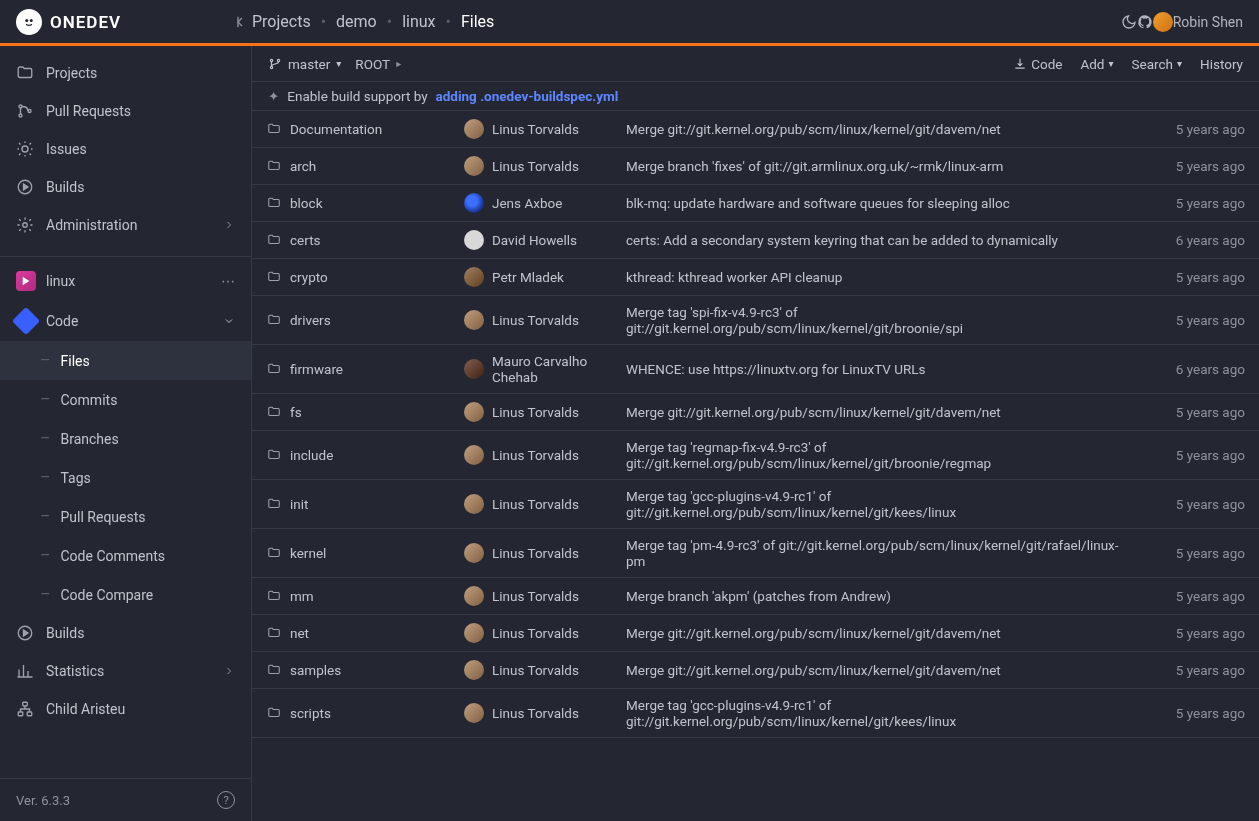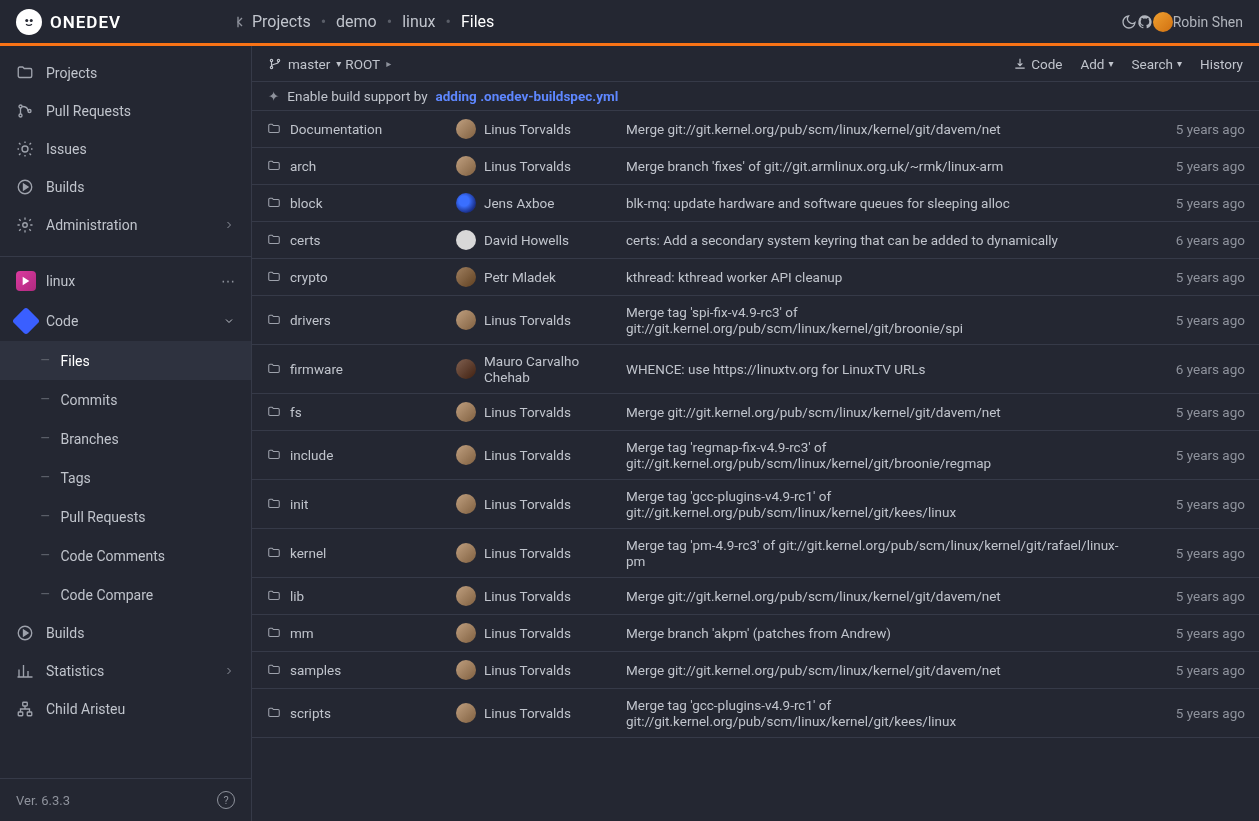--- a/index.html
+++ b/index.html
@@ -68,21 +68,21 @@
 .sidebar-footer {
   margin-top: auto; padding: 12px 16px;
   display: flex; align-items: center; justify-content: space-between;
   color: #8e929c; font-size: 13px; border-top: 1px solid #363a48;
 }
 .help { width:18px;height:18px;border-radius:50%;border:1.5px solid #8e929c;display:flex;align-items:center;justify-content:center;font-size:11px; }
 
 
 .main { flex:1; display:flex; flex-direction:column; min-width:0; overflow:hidden; }
 .toolbar {
-  height: 36px; display:flex; align-items:center; gap:4px;
+  height: 36px; display:flex; align-items:center; gap:14px;
   padding: 0 16px; border-bottom: 1px solid #363a48; flex-shrink:0;
   font-size: 13.5px;
 }
 .branch-sel { display:flex;align-items:center;gap:6px;color:#c0c4cc;cursor:pointer; }
 .branch-sel .chev { font-size:10px; }
 .root-crumb { color:#c0c4cc; display:flex;align-items:center;gap:6px; }
 .toolbar-right { margin-left:auto; display:flex; align-items:center; gap:18px; }
 .tb-link { color:#c0c4cc; cursor:pointer; display:flex;align-items:center;gap:4px; }
 
 .info-bar {
@@ -95,21 +95,21 @@
 
 .file-scroll { flex:1; overflow-y:auto; }
 .file-table { width:100%; border-collapse:collapse; }
 .file-table tr { border-bottom: 1px solid #363a48; }
 .file-table td { padding: 8px 14px; vertical-align: middle; font-size:13.5px; }
 .col-name { width: 190px; }
 .col-author { width: 170px; }
 .col-time { width: 110px; text-align:right; color:#8e929c; }
 .folder-cell { display:flex; align-items:center; gap:8px; color:#c0c4cc; }
 .folder-icon { color:#9ea2ac; width:16px; height:14px; }
-.author-cell { display:flex; align-items:center; gap:8px; color:#c0c4cc; }
+.author-cell { display:flex; align-items:center; gap:8px; color:#c0c4cc;margin-left:8px; }
 .avatar { width:20px;height:20px;border-radius:50%;background:#556;flex-shrink:0; }
 .avatar.lt { background: linear-gradient(135deg,#c0a080,#806040); }
 .avatar.ja { background: radial-gradient(circle at 40% 40%, #3a6fff 30%, #1a2f88 70%); }
 .avatar.dh { background: #d8d8d8; }
 .avatar.pm { background: linear-gradient(135deg,#a08060,#604020); }
 .avatar.mc { background: linear-gradient(135deg,#806050,#402010); }
 .avatar.ar { background: #fff; }
 .msg-link { color:#c0c4cc; }
 
 
@@ -583,50 +583,50 @@
        <td class="col-time">5 years ago</td>
      </tr>
             <tr>
        <td class="col-name">
          <a class="folder-cell">
            <span>
                     <svg class="folder-icon" viewBox="0 0 24 24" fill="none" stroke="currentColor" stroke-width="1.8">
                       <path d="M3 6a2 2 0 012-2h4l2 2h8a2 2 0 012 2v8a2 2 0 01-2 2H5a2 2 0 01-2-2V6z"></path>
                     </svg>
                   </span>
-           <span>lib</span>
+           <span>mm</span>
+         </a>
+       </td>
+       <td class="col-author">
+         <a class="author-cell">
+           <span class="avatar lt"></span>
+           <span>Linus Torvalds</span>
+         </a>
+       </td>
+       <td><a class="msg-link">Merge branch 'akpm' (patches from Andrew)</a></td>
+       <td class="col-time">5 years ago</td>
+     </tr>
+            <tr>
+       <td class="col-name">
+         <a class="folder-cell">
+           <span>
+                    <svg class="folder-icon" viewBox="0 0 24 24" fill="none" stroke="currentColor" stroke-width="1.8">
+                      <path d="M3 6a2 2 0 012-2h4l2 2h8a2 2 0 012 2v8a2 2 0 01-2 2H5a2 2 0 01-2-2V6z"></path>
+                    </svg>
+                  </span>
+           <span>net</span>
          </a>
        </td>
        <td class="col-author">
          <a class="author-cell">
            <span class="avatar lt"></span>
            <span>Linus Torvalds</span>
          </a>
        </td>
        <td><a class="msg-link">Merge git://git.kernel.org/pub/scm/linux/kernel/git/davem/net</a></td>
-       <td class="col-time">5 years ago</td>
-     </tr>
-            <tr>
-       <td class="col-name">
-         <a class="folder-cell">
-           <span>
-                    <svg class="folder-icon" viewBox="0 0 24 24" fill="none" stroke="currentColor" stroke-width="1.8">
-                      <path d="M3 6a2 2 0 012-2h4l2 2h8a2 2 0 012 2v8a2 2 0 01-2 2H5a2 2 0 01-2-2V6z"></path>
-                    </svg>
-                  </span>
-           <span>mm</span>
-         </a>
-       </td>
-       <td class="col-author">
-         <a class="author-cell">
-           <span class="avatar lt"></span>
-           <span>Linus Torvalds</span>
-         </a>
-       </td>
-       <td><a class="msg-link">Merge branch 'akpm' (patches from Andrew)</a></td>
        <td class="col-time">5 years ago</td>
      </tr>
             <tr>
        <td class="col-name">
          <a class="folder-cell">
            <span>
                     <svg class="folder-icon" viewBox="0 0 24 24" fill="none" stroke="currentColor" stroke-width="1.8">
                       <path d="M3 6a2 2 0 012-2h4l2 2h8a2 2 0 012 2v8a2 2 0 01-2 2H5a2 2 0 01-2-2V6z"></path>
                     </svg>
                   </span>

